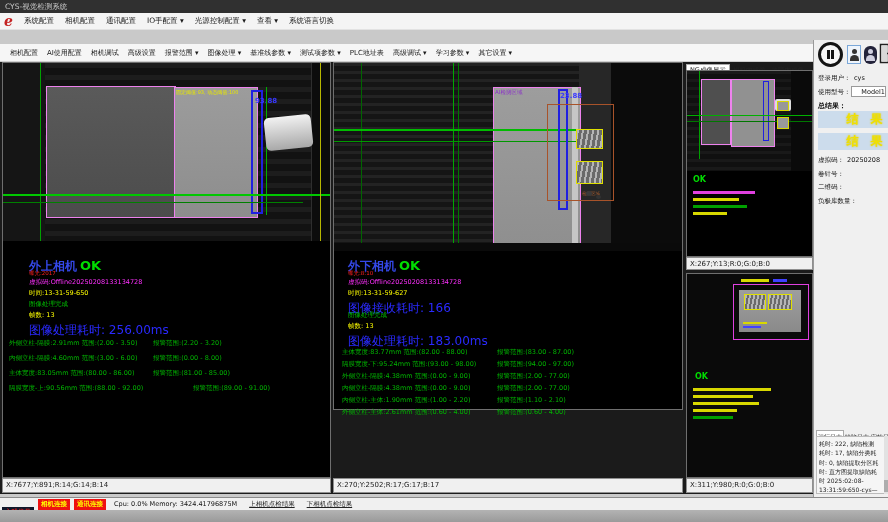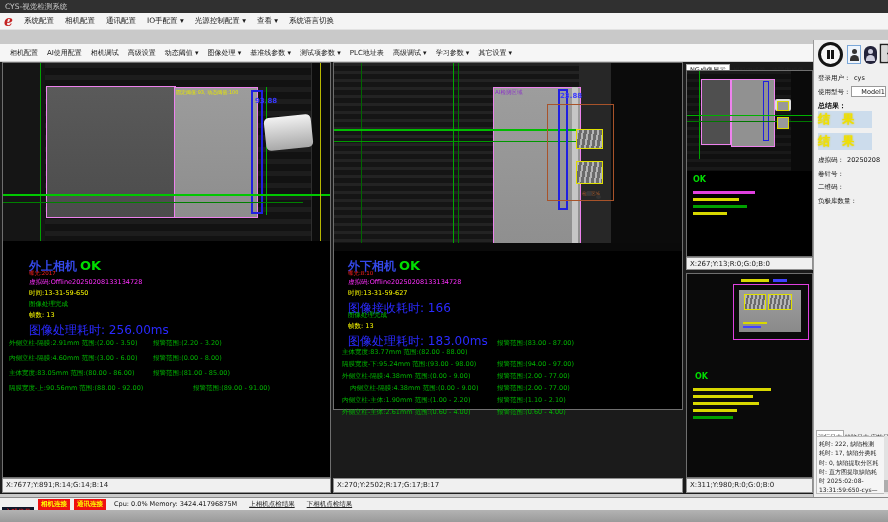--- a/index.html
+++ b/index.html
@@ -32,21 +32,21 @@
   .ov-blu{position:absolute;color:#3838ff;font-size:7px;font-weight:bold;white-space:nowrap;}
   .ov-pur{position:absolute;color:#8b2fc9;font-size:5.5px;white-space:nowrap;}
   .ov-brn{position:absolute;color:#b06030;font-size:4.5px;white-space:nowrap;}
   .ok-sm{position:absolute;color:#00dd00;font-weight:bold;font-size:8px;}
   .bar{position:absolute;height:3px;}
   
   .side{left:813px;top:40px;width:75px;height:457px;background:#f0f0f0;border-left:1px solid #999;box-sizing:border-box;}
   .slabel{position:absolute;font-size:6.5px;color:#111;white-space:nowrap;}
   .sval{position:absolute;font-size:6.5px;color:#111;white-space:nowrap;}
   .combo{position:absolute;background:#fff;border:1px solid #9a9a9a;font-size:6.5px;color:#111;line-height:10px;padding-left:2px;box-sizing:border-box;}
-  .resultbox{position:absolute;width:54px;height:17px;background:#ccdcec;color:#f0e000;font-weight:bold;font-size:12px;line-height:17px;text-align:left;letter-spacing:4px;text-shadow:0 0 2px #d8c800;}
+  .resultbox{position:absolute;width:45px;height:17px;background:#ccdcec;color:#f0e000;font-weight:bold;font-size:12px;line-height:17px;text-align:center;letter-spacing:4px;text-shadow:0 0 2px #d8c800;padding-left:26px;}
   .minitab{font-size:6.5px;color:#222;padding:0 3px;line-height:11px;display:inline-block;}
   .minitab.sel{background:#fff;border:1px solid #aaa;border-bottom:none;}
   .logbox{position:absolute;left:2px;top:396px;width:71px;height:58px;background:#f5f5f5;border:1px solid #bbb;box-sizing:border-box;font-size:6px;line-height:1.55;color:#222;padding:2px 6px 2px 2px;overflow:hidden;}
   .sb-track{position:absolute;right:0;top:396px;width:4px;height:58px;background:#e2e2e2;}
   .sb-thumb{position:absolute;right:0;top:440px;width:4px;height:12px;background:#adadad;}
   
   .statusbar{left:0;top:497px;width:888px;height:13px;background:#f0f0f0;border-top:1px solid #8a8a8a;display:flex;align-items:center;gap:4px;padding-left:2px;box-sizing:border-box;}
   .badge{font-size:6.5px;line-height:11px;padding:0 3px;font-weight:bold;}
   .b-heart{background:#0f172a;color:#e02020;margin-top:16px;}
   .b-red{background:#ee1111;color:#ffff00;}
@@ -83,21 +83,21 @@
     <span>查看 ▾</span>
     <span>系统语言切换</span>
   </div>
 
 
   <div class="toolbar abs">
     <span>相机配置</span>
     <span>AI使用配置</span>
     <span>相机调试</span>
     <span>高级设置</span>
-    <span>动态阈值 ▾</span>
+    <span>报警范围 ▾</span>
     <span>图像处理 ▾</span>
     <span>基准线参数 ▾</span>
     <span>测试项参数 ▾</span>
     <span>PLC地址表</span>
     <span>高级调试 ▾</span>
     <span>学习参数 ▾</span>
     <span>其它设置 ▾</span>
   </div>
 
   <div class="mainbg abs"></div>
@@ -164,26 +164,26 @@
       <span class="ct">外下相机</span><span class="cok">OK</span>
     </div>
     <span class="l-red" style="left:14px;top:207px;">曝光:8:10</span>
     <span class="l-mag" style="left:14px;top:215px;">虚拟码:Offline20250208133134728</span>
     <span class="l-yel" style="left:14px;top:226px;">时间:13-31-59-627</span>
     <span class="l-blu" style="left:14px;top:237px;">图像接收耗时: 166</span>
     <span class="l-grn" style="left:14px;top:248px;">图像处理完成</span>
     <span class="l-yel" style="left:14px;top:259px;">帧数: 13</span>
     <span class="l-blu" style="left:14px;top:270px;">图像处理耗时: 183.00ms</span>
     <span class="mm" style="left:8px;top:285px;">主体宽度:83.77mm 范围:(82.00 - 88.00)</span>
-    <span class="mm" style="left:163px;top:276px;text-align:right;">报警范围:(83.00 - 87.00)</span>
+    <span class="mm" style="left:163px;top:285px;text-align:right;">报警范围:(83.00 - 87.00)</span>
     <span class="mm" style="left:8px;top:297px;">隔膜宽度-下:95.24mm 范围:(93.00 - 98.00)</span>
     <span class="mm" style="left:163px;top:297px;">报警范围:(94.00 - 97.00)</span>
     <span class="mm" style="left:8px;top:309px;">外侧立柱-隔膜:4.38mm 范围:(0.00 - 9.00)</span>
     <span class="mm" style="left:163px;top:309px;">报警范围:(2.00 - 77.00)</span>
-    <span class="mm" style="left:16px;top:321px;">内侧立柱-隔膜:4.38mm 范围:(0.00 - 9.00)</span>
+    <span class="mm" style="left:8px;top:321px;">内侧立柱-隔膜:4.38mm 范围:(0.00 - 9.00)</span>
     <span class="mm" style="left:163px;top:321px;">报警范围:(2.00 - 77.00)</span>
     <span class="mm" style="left:8px;top:333px;">内侧立柱-主体:1.90mm 范围:(1.00 - 2.20)</span>
     <span class="mm" style="left:163px;top:333px;">报警范围:(1.10 - 2.10)</span>
     <span class="mm" style="left:8px;top:345px;">外侧立柱-主体:2.61mm 范围:(0.60 - 4.00)</span>
     <span class="mm" style="left:163px;top:345px;">报警范围:(0.60 - 4.00)</span>
   </div>
   <div class="coordbar" style="left:333px;top:478px;width:350px;height:15px;">X:270;Y:2502;R:17;G:17;B:17</div>
 
   <div class="abs" style="left:686px;top:57px;width:127px;height:13px;">
     <span class="minitab sel">NG成像显示</span><span class="minitab">相机内成像</span><span class="minitab">故障内成像</span>

